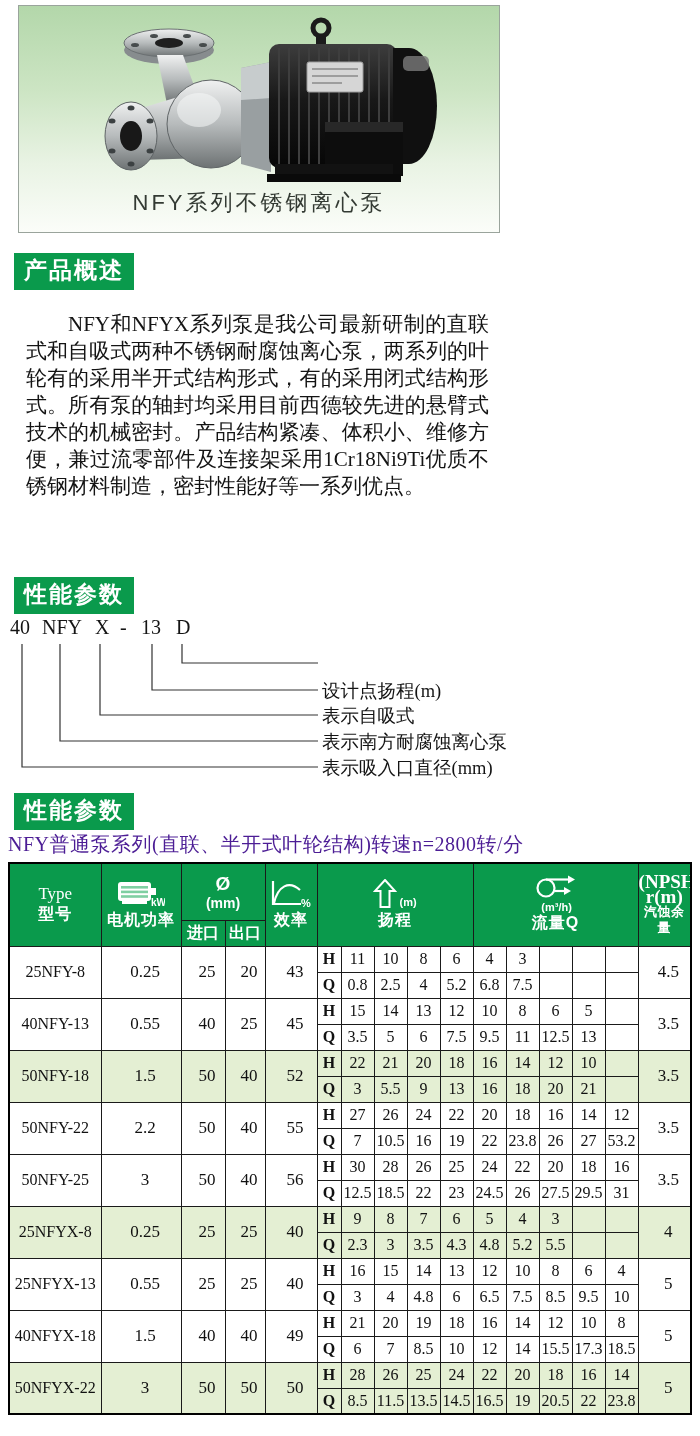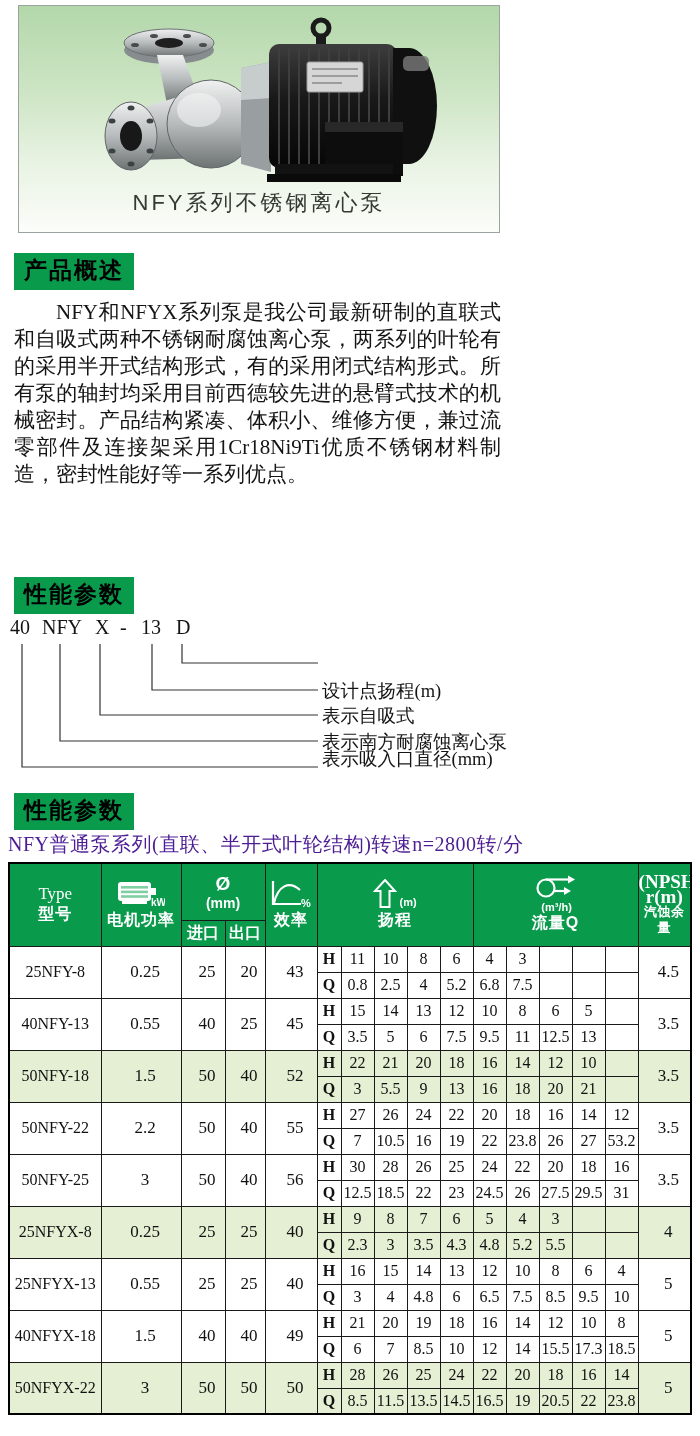--- a/index.html
+++ b/index.html
@@ -18,34 +18,34 @@
   .figure svg { position:absolute; left:0; top:0; }
   .figure-caption {
     position:absolute; bottom:14px; left:0; width:100%; text-align:center;
     font-family:"Liberation Sans", sans-serif; font-size:22px; color:#333a33;
     letter-spacing:3px;
   }
 
   
   .sec-title {
     position:absolute; left:14px; display:inline-block;
-    background:#0a9a4c; color:#000000; font-family:"Liberation Sans", sans-serif;
+    background:#0a9a4c; color:#ffffff; font-family:"Liberation Sans", sans-serif;
     font-weight:bold; font-size:23px; line-height:1; padding:6px 10px 8px;
     letter-spacing:2px;
   }
   #overview-title { top:253px; }
   #params-title-1 { top:577px; }
   #params-title-2 { top:793px; }
 
   
   .overview-text {
     position:absolute; left:14px; top:299px; width:487px;
     font-size:21px; line-height:27px; text-align:justify; color:#141414;
   }
-  .overview-text p { margin:0; text-indent:2em; }
+  .overview-text p { margin:12px; text-indent:2em; }
 
   
   .diagram { position:absolute; left:8px; top:616px; width:688px; height:172px; }
   .code-part { position:absolute; top:0; font-size:20px; color:#141414; }
   .diagram svg { position:absolute; left:0; top:0; }
   .legend-label {
     position:absolute; left:314px; white-space:nowrap;
     font-size:18.5px; color:#141414;
   }
 
@@ -172,21 +172,21 @@
       <polyline points="144,28 144,74 310,74"></polyline>
       <polyline points="92,28 92,99 310,99"></polyline>
       <polyline points="52,28 52,125 310,125"></polyline>
       <polyline points="14,28 14,151 310,151"></polyline>
     </g>
   </svg>
 
   <div class="legend-label" style="top:62px">设计点扬程(m)</div>
   <div class="legend-label" style="top:87px">表示自吸式</div>
   <div class="legend-label" style="top:113px">表示南方耐腐蚀离心泵</div>
-  <div class="legend-label" style="top:130px">表示吸入口直径(mm)</div>
+  <div class="legend-label" style="top:139px">表示吸入口直径(mm)</div>
 </div>
 
 <div class="sec-title" id="params-title-2">性能参数</div>
 
 <div class="table-note">NFY普通泵系列(直联、半开式叶轮结构)转速n=2800转/分</div>
 
 <div class="table-wrap">
 <table id="pump-table">
   <colgroup>
     <col style="width:92px">

